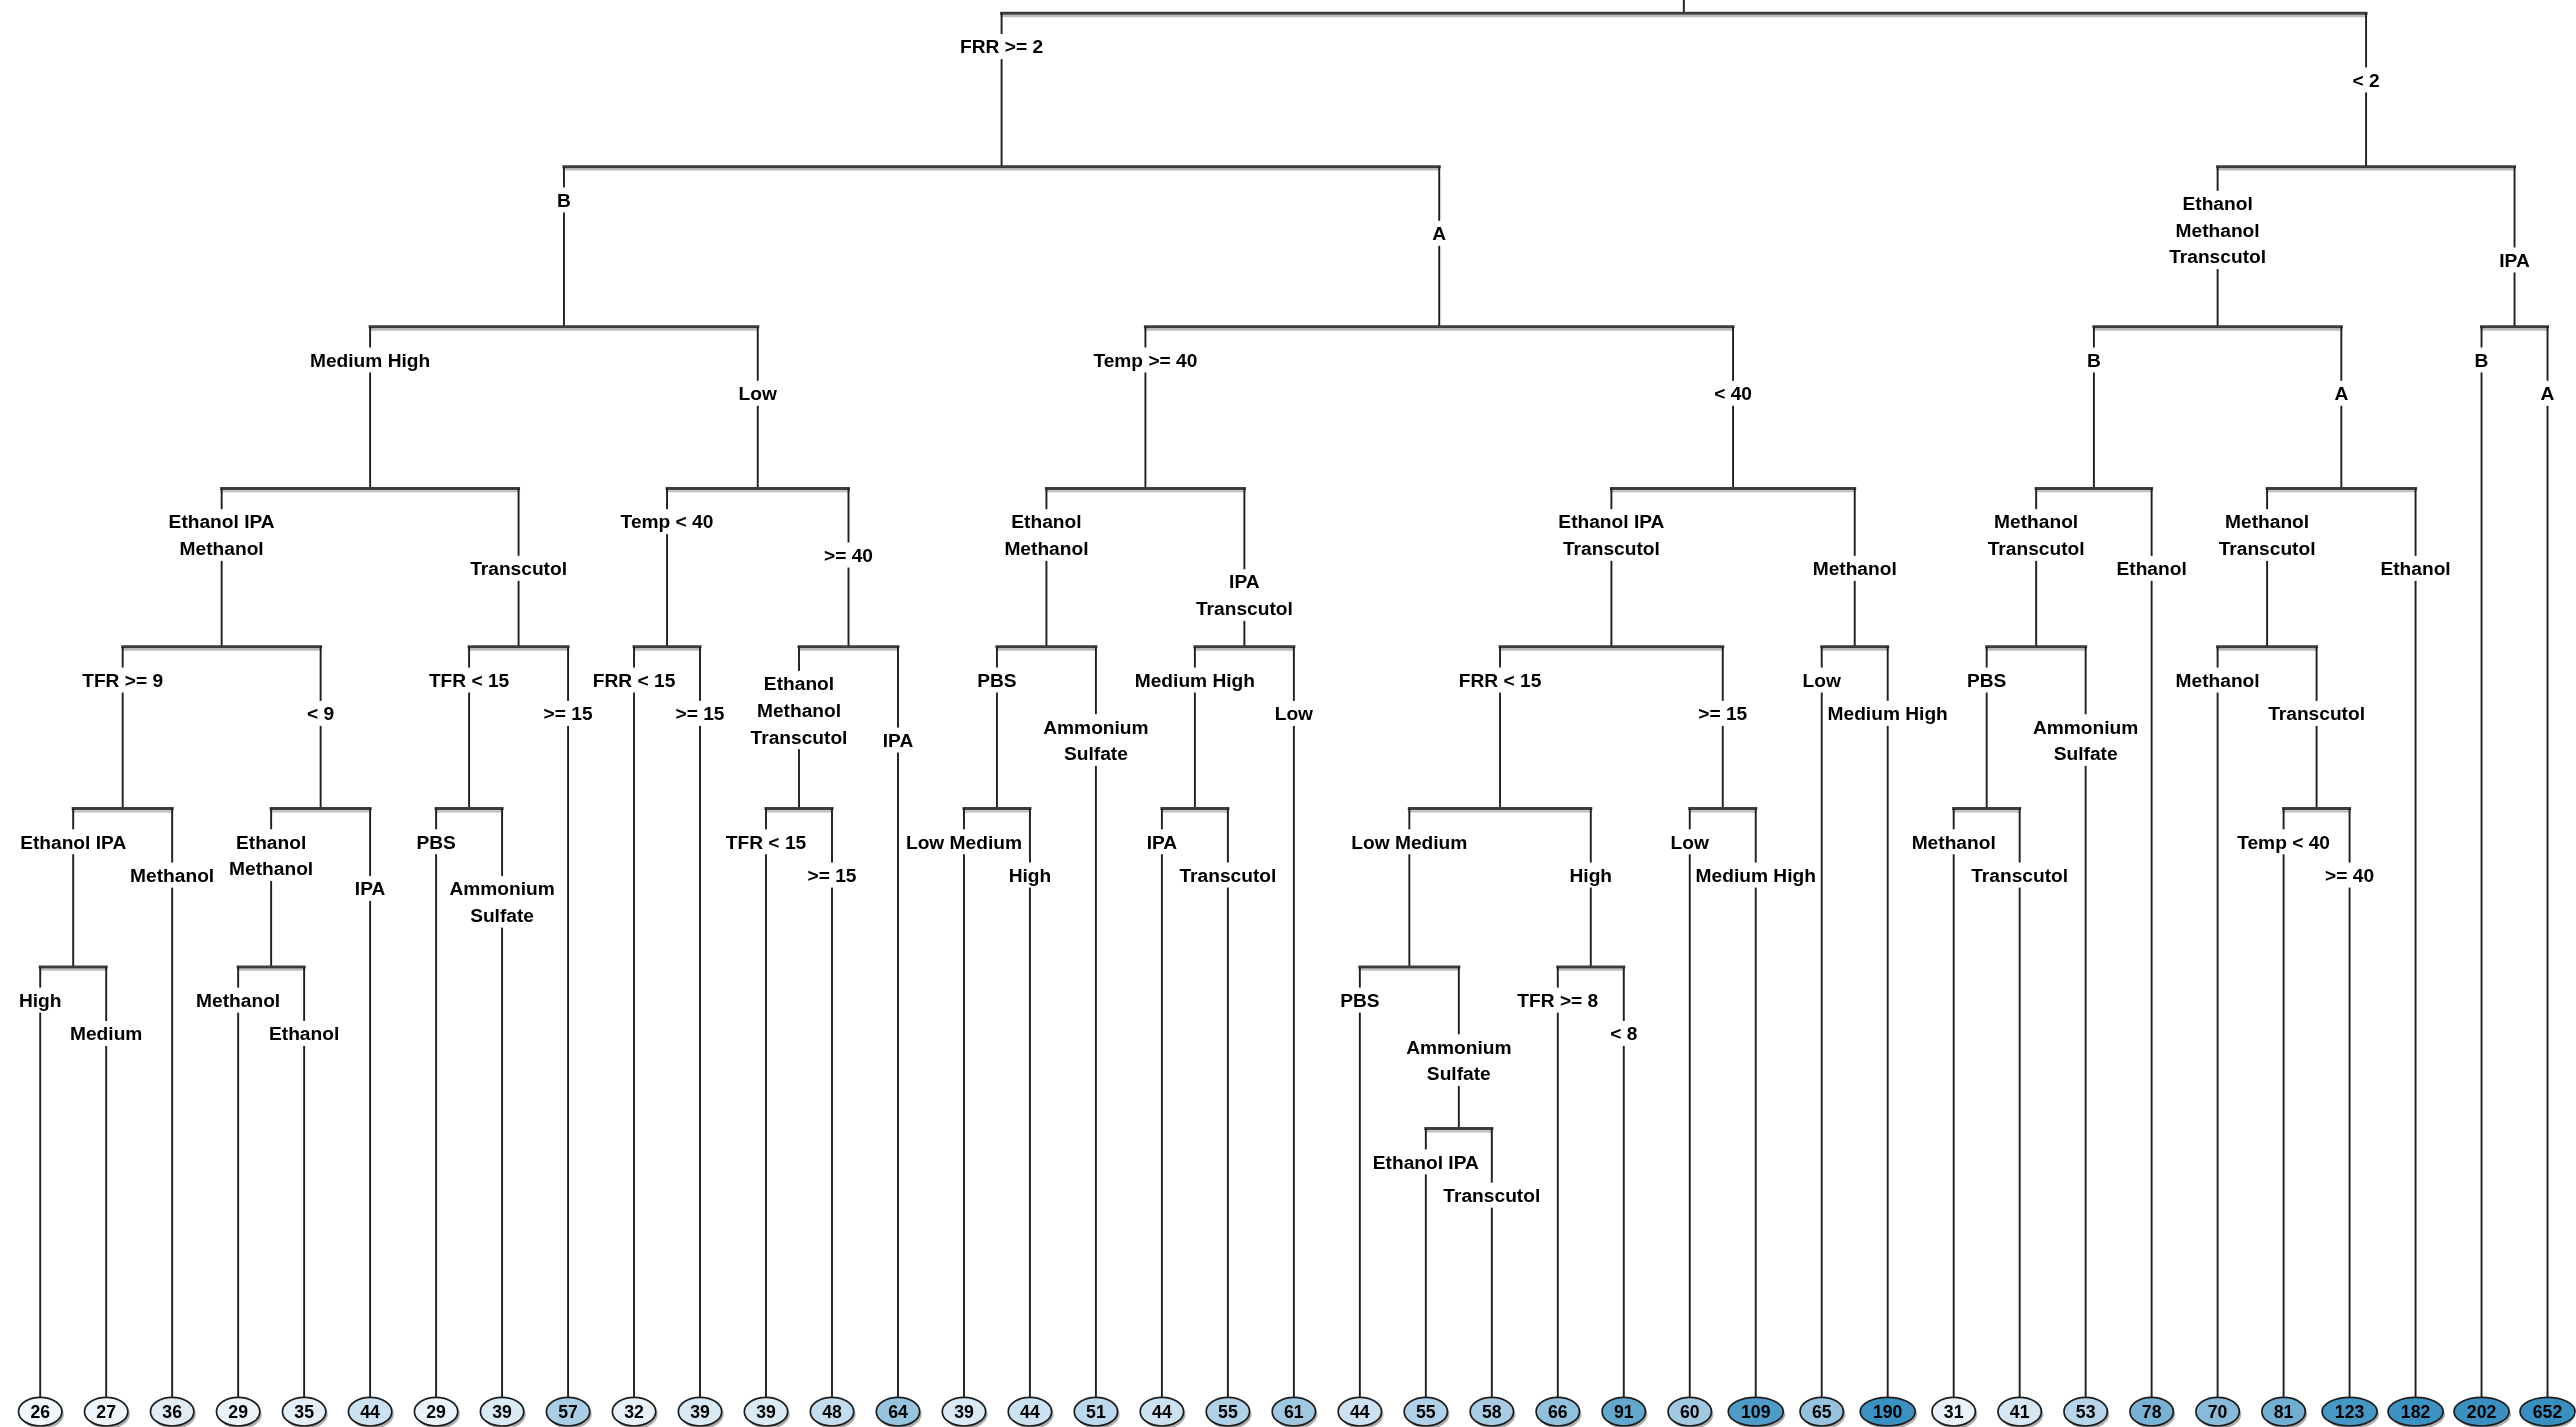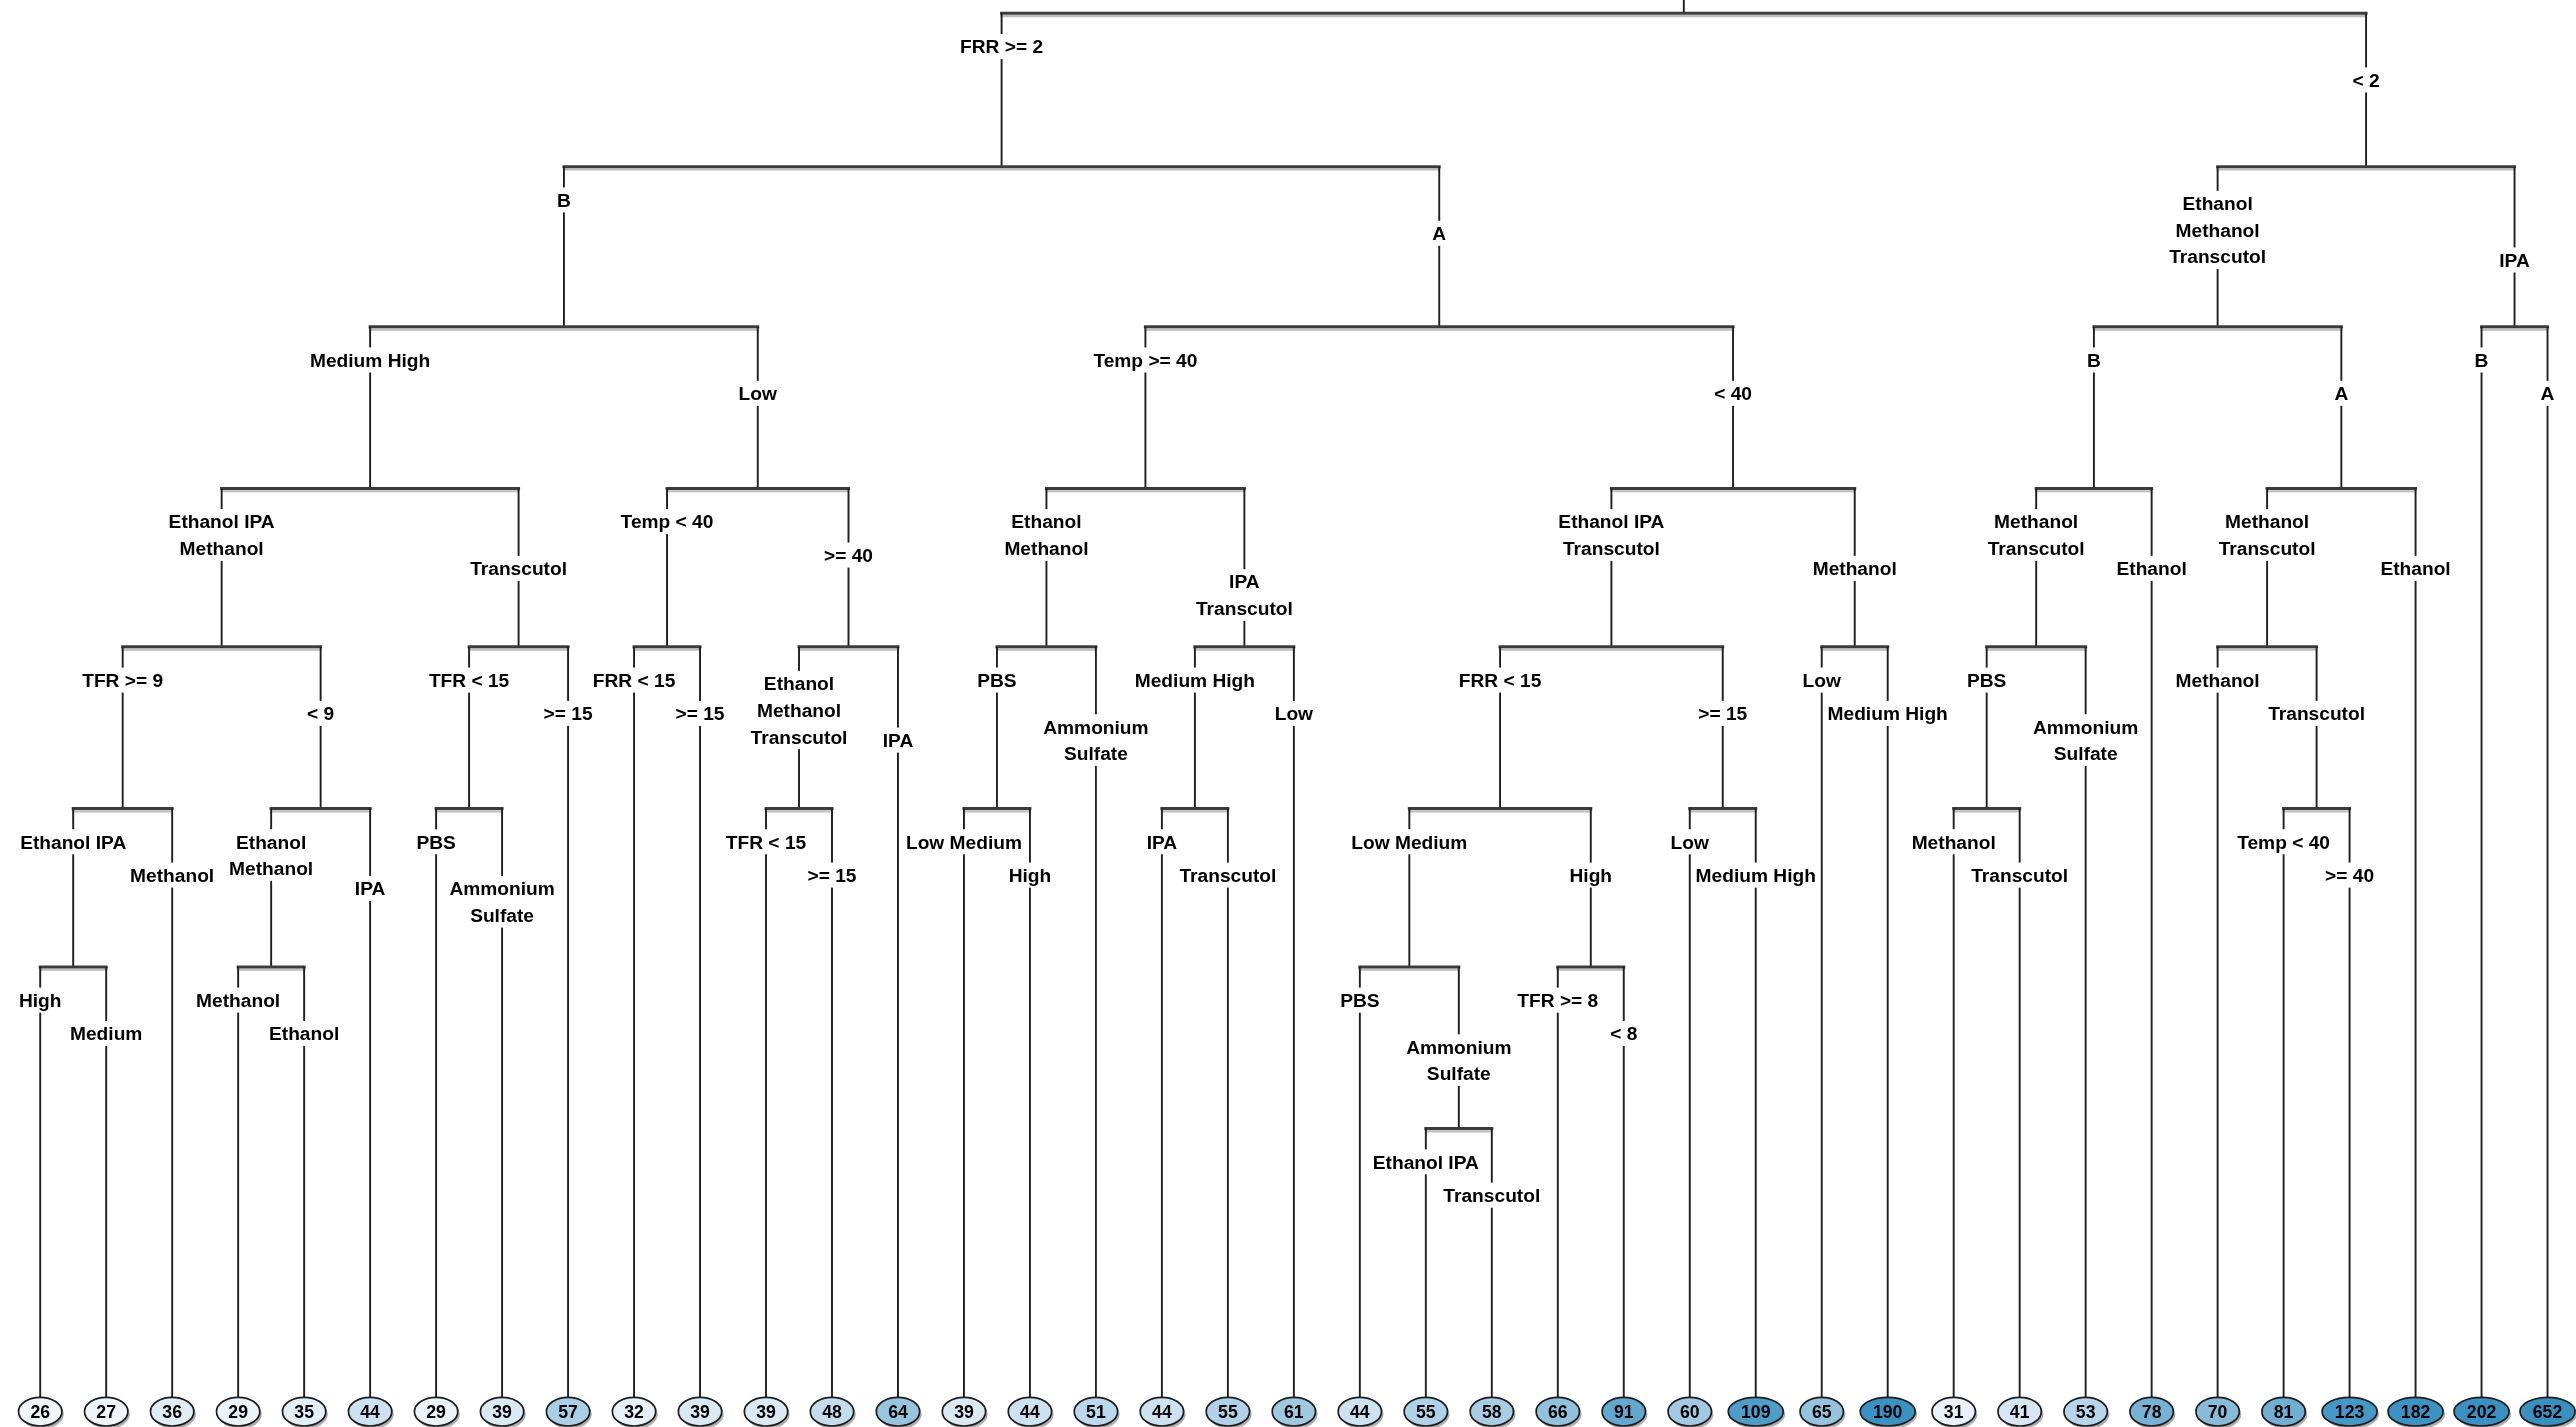--- a/index.html
+++ b/index.html
@@ -1,16 +1,16 @@
 <!DOCTYPE html>
 <html style="font-size:11px"><head>
 <meta charset="utf-8">
 <style>
   html,body{margin:0;padding:0;background:#ffffff;}
-  #figure{width:2576px;height:1427px;background:#ffffff;overflow:hidden;}
+  #figure{width:2576px;height:1427px;background:#ffffff;overflow:hidden;border-radius:17px;}
   svg{display:block;}
   svg text{font-family:"Liberation Sans","DejaVu Sans",sans-serif;}
   .split-label{font-weight:bold;font-size:11.5px;fill:#000000;}
   .leaf-value{font-weight:600;font-size:10.6px;fill:#000000;}
 </style>
 </head>
 <body>
 
 <div id="figure">
   <svg id="tree-svg" width="2576" height="1427" viewBox="0 0 1545 856" xmlns="http://www.w3.org/2000/svg">

